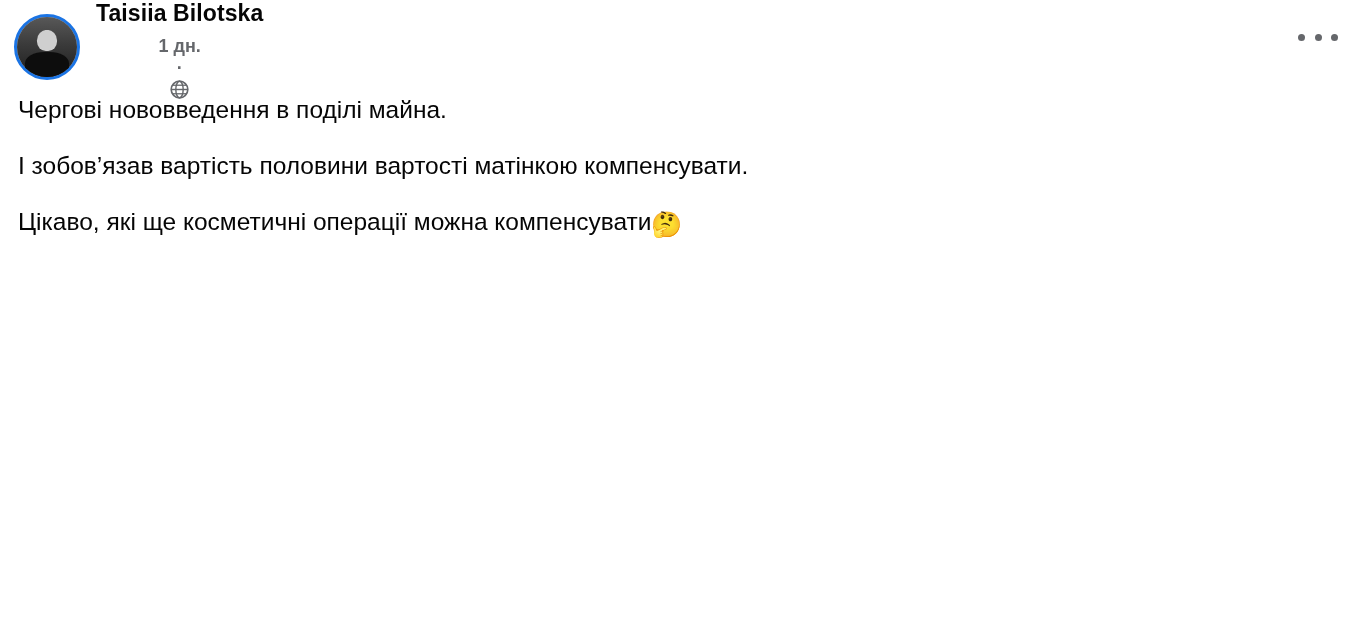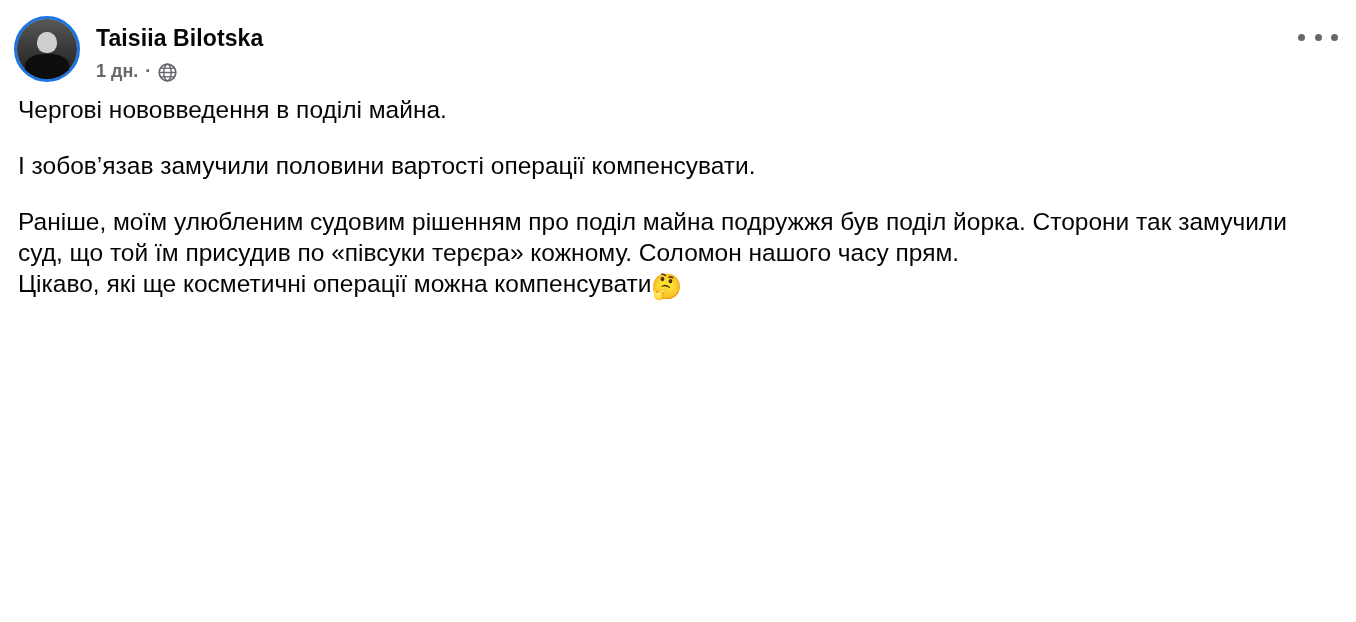--- a/index.html
+++ b/index.html
@@ -17,21 +17,21 @@
   }
   .post {
     position: relative;
     width: 1356px;
     height: 622px;
     box-sizing: border-box;
     padding: 0;
   }
   .post-header {
     display: flex;
-    align-items: flex-end;
+    align-items: center;
     padding: 8px 0 0 14px;
     position: relative;
     height: 82px;
     box-sizing: border-box;
   }
   .avatar-wrap {
     width: 66px;
     height: 66px;
     flex: 0 0 66px;
     border-radius: 50%;
@@ -84,20 +84,21 @@
     color: #050505;
     letter-spacing: 0.1px;
   }
   .meta-row {
     display: flex;
     align-items: center;
     margin-top: 8px;
     font-size: 18px;
     color: #65676b;
     line-height: 22px;
+    flex-direction: column;
   }
   .meta-time {
     font-weight: bold;
     color: #65676b;
   }
   .meta-dot {
     margin: 0 7px;
     font-weight: bold;
     color: #65676b;
   }
@@ -174,18 +175,17 @@
 
     <div class="menu-button">
       <span></span>
       <span></span>
       <span></span>
     </div>
   </div>
 
   <div class="post-body">
     <p class="para">Чергові нововведення в поділі майна.</p>
-    <p class="para">І зобов’язав замучили половини вартості операції компенсувати.</p>
-    <p class="para tight">Раніше, моїм улюбленим судовим рішенням про поділ майна подружжя був поділ йорка. Сторони так замучили суд, що той їм присудив по «півсуки терєра» кожному. Соломон нашого часу прям.</p>
+    <p class="para">І зобов’язав вартість половини вартості матінкою компенсувати.</p>
     <p class="para"><span>Цікаво, які ще косметичні операції можна компенсувати</span><span class="emoji">🤔</span></p>
   </div>
 
 </div>
 
 </body></html>

